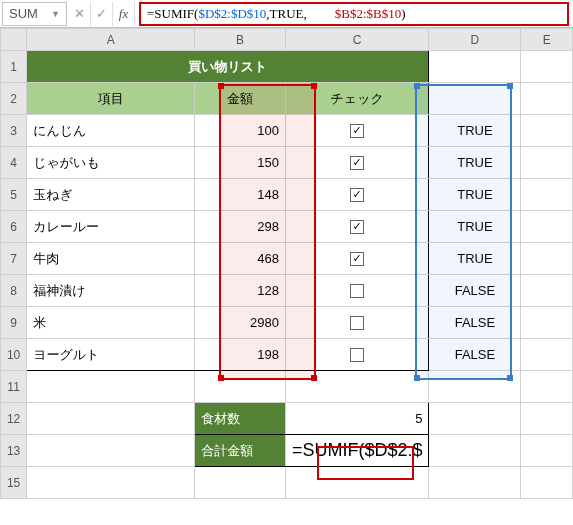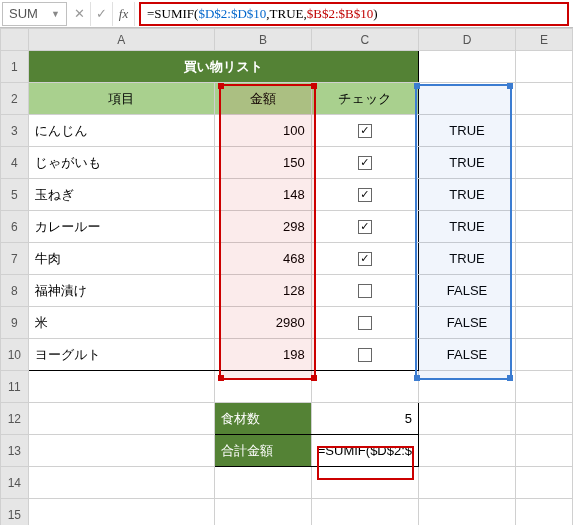--- a/index.html
+++ b/index.html
@@ -49,21 +49,21 @@
     height: 24px;
     margin: 2px 4px 2px 4px;
     padding: 2px 6px;
     border: 2px solid #cc0000;
     display: flex;
     align-items: center;
     white-space: nowrap;
     font-family: Liberation Serif, serif;
   }
   .formula-input .p1 { color: #0066cc; }
-  .formula-input .p2 { color: #c00000; }
+  .formula-input .p2 { color: #c00000; margin-left: 28px; }
   .grid-wrap { position: relative; }
   table.grid {
     border-collapse: collapse;
     table-layout: fixed;
   }
   .grid th, .grid td {
     border: 1px solid #d0d0d0;
     padding: 0;
     height: 32px;
     background: #fff;
@@ -160,21 +160,21 @@
     justify-content: center;
     font-size: 11px;
     line-height: 1;
   }
   .btop { border-top: 1px solid #000 !important; }
   .bbot { border-bottom: 1px solid #000 !important; }
   .bleft { border-left: 1px solid #000 !important; border-radius: 12px; }
   .bright { border-right: 1px solid #000 !important; }
   .formula-cell {
     font-family: sans-serif;
-    font-size: 13px;
+    font-size: 18px;
   }
 </style>
 </head>
 <body>
 
 <div class="formula-bar">
   <div class="name-box">
     <span>SUM</span>
     <span class="chev">▼</span>
   </div>
@@ -404,28 +404,20 @@
       <td class="bleft bbot">
             <div class="cell sum-label">合計金額</div>
           </td>
       <td class="bright bbot">
             <div class="cell formula-cell">=SUMIF($D$2:$</div>
           </td>
       <td></td>
           <td></td>
     </tr>
     <tr>
-      <th class="rowhdr">14</th>
-      <td></td>
-          <td></td>
-          <td></td>
-          <td></td>
-          <td></td>
-    </tr>
-    <tr>
       <th class="rowhdr">15</th>
       <td></td>
           <td></td>
           <td></td>
           <td></td>
           <td></td>
     </tr>
   </tbody>
 </table>
 

